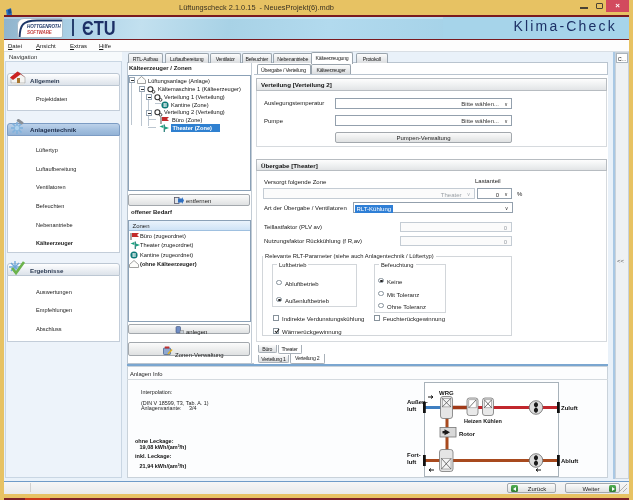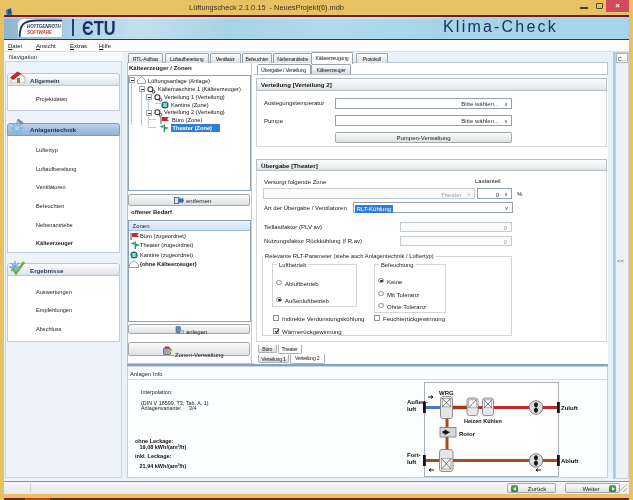--- a/index.html
+++ b/index.html
@@ -28,41 +28,41 @@
 </style></head>
 <body>
 
 <div class="abs" style="left:0;top:0;width:633px;height:15px;background:#e7c263;"></div>
 <div class="abs" style="left:5px;top:3px;width:8px;height:9px;">
 <svg width="8" height="9">
       <polygon points="1,2 6,0 7,7 2,9" fill="#2a6fc0"></polygon>
       <polygon points="3,2 6,1 6.5,5 3.5,6" fill="#174a8a"></polygon>
     </svg>
 </div>
-<div class="abs" style="left:10px;top:4px;width:513px;text-align:center;color:#3a3222;font-size:7.4px;line-height:1;white-space:nowrap;">Lüftungscheck 2.1.0.15&nbsp;&nbsp;- NeuesProjekt(6).mdb</div>
+<div class="abs" style="left:0;top:4px;width:513px;text-align:center;color:#3a3222;font-size:7.4px;line-height:1;white-space:nowrap;">Lüftungscheck 2.1.0.15&nbsp;&nbsp;- NeuesProjekt(6).mdb</div>
 <div class="abs" style="left:580px;top:7px;width:8px;height:2px;background:#4a4234;"></div>
 <div class="abs" style="left:596px;top:3px;width:7px;height:6px;border:1.5px solid #4a4234;border-radius:1px;"></div>
 <div class="abs" style="left:606px;top:0;width:23px;height:12px;background:#d24a5e;color:#fff;font-size:8px;text-align:center;line-height:12px;font-weight:bold;">×</div>
 
 <div class="abs" style="left:4px;top:15.2px;width:625px;height:1.7px;background:#7a1a1f;"></div>
 <div class="abs" style="left:4px;top:16.9px;width:625px;height:21.7px;background:linear-gradient(100deg,#8fb3cc 0%,#aed3e8 12%,#c2e0ef 22%,#a8d2e6 36%,#b2daee 52%,#a5d2e8 72%,#99c9e2 90%,#8dc0da 100%);"></div>
 <div class="abs" style="left:4px;top:16.9px;width:625px;height:2px;background:rgba(255,255,255,.25);"></div>
 
 <div class="abs" style="left:17px;top:18px;width:46px;height:20px;background:#fff;border-radius:7px 2px 2px 2px;border:1px solid #a8bccb;overflow:hidden;">
 <svg width="46" height="20" style="position:absolute;left:0;top:0;">
       <path d="M 1.5,21 C 1.5,5.5 5,1.5 19,1.5 L 46,1.5" stroke="#1c3667" stroke-width="2" fill="none"></path>
     </svg>
 <div class="abs" style="left:9px;top:5px;font-size:4.5px;letter-spacing:-0.1px;font-weight:bold;font-style:italic;color:#1c3667;">HOTTGENROTH</div>
 <div class="abs" style="left:9px;top:10.5px;font-size:4.5px;letter-spacing:-0.1px;font-weight:bold;font-style:italic;color:#c33b3b;">SOFTWARE</div>
 </div>
 <div class="abs" style="left:72px;top:19px;width:1.5px;height:17px;background:#27406e;"></div>
 <div class="abs" style="left:82px;top:16.5px;font-size:21px;line-height:21px;font-weight:bold;color:#1c2f66;transform:scaleX(0.78);transform-origin:0 0;">ЄTU</div>
 
 <div class="abs" style="left:443px;top:16.9px;width:186px;height:21.7px;background:#a6d4ea;"></div>
-<div class="abs" style="left:443px;top:15px;width:174px;height:32px;line-height:23px;font-size:16px;letter-spacing:2.2px;color:#1d3166;">Klima-Check</div>
+<div class="abs" style="left:443px;top:15px;width:174px;height:32px;line-height:23px;text-align:right;font-size:14px;letter-spacing:2.2px;color:#1d3166;">Klima-Check</div>
 
 <div class="abs" style="left:4px;top:38.5px;width:625px;height:1.5px;background:#7a1a1f;"></div>
 
 <div class="abs" style="left:4px;top:40px;width:625px;height:11.5px;background:#fdfdfd;border-bottom:1px solid #d8dee4;"></div>
 <div class="abs t6" style="left:8px;top:43px;"><u>D</u>atei</div>
 <div class="abs t6" style="left:36px;top:43px;"><u>A</u>nsicht</div>
 <div class="abs t6" style="left:70px;top:43px;"><u>E</u>xtras</div>
 <div class="abs t6" style="left:99px;top:43px;"><u>H</u>ilfe</div>
 
 <div class="abs" style="left:4px;top:51.5px;width:625px;height:429.5px;background:#e9f1f9;"></div>

